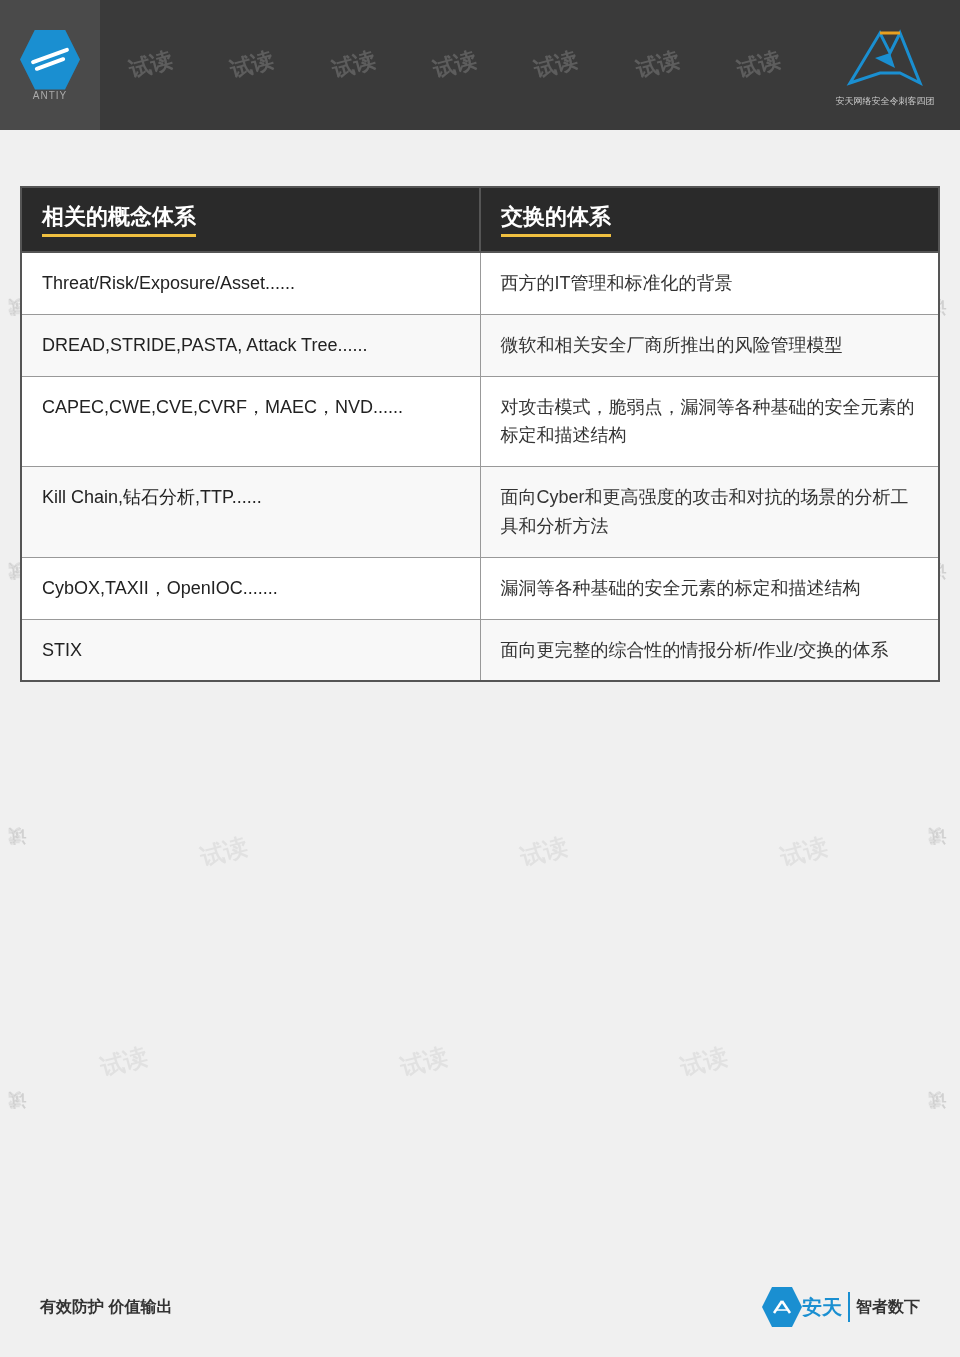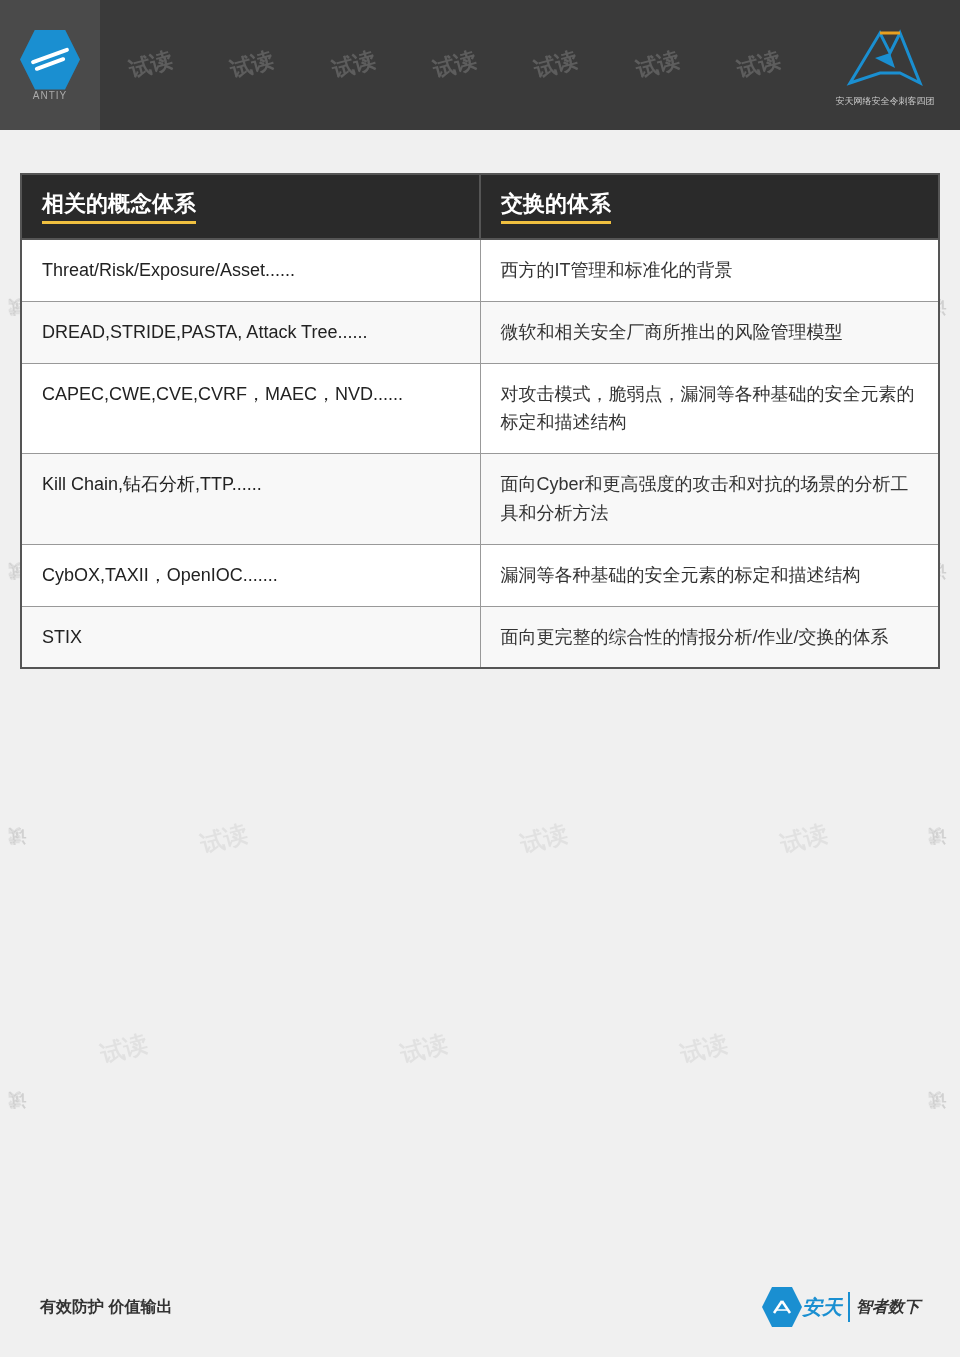--- a/index.html
+++ b/index.html
@@ -98,21 +98,21 @@
     .header-right-logo-text {
       color: #ccc;
       font-size: 9px;
       text-align: center;
       margin-top: 2px;
     }
 
     
     .main-content {
       width: 920px;
-      margin: 43px auto;
+      margin: 56px auto;
       position: relative;
     }
 
     
     .main-watermarks {
       position: absolute;
       top: 0; left: 0; right: 0; bottom: 0;
       pointer-events: none;
       z-index: 1;
     }
@@ -197,21 +197,20 @@
       font-weight: bold;
     }
     .footer-right {
       display: flex;
       align-items: center;
       gap: 8px;
     }
     .footer-logo-antiy {
       display: flex;
       align-items: center;
-      font-style: italic;
     }
     .footer-logo-hex {
       width: 40px;
       height: 40px;
       background: #1a8fd1;
       clip-path: polygon(25% 0%, 75% 0%, 100% 50%, 75% 100%, 25% 100%, 0% 50%);
       display: flex;
       align-items: center;
       justify-content: center;
     }

